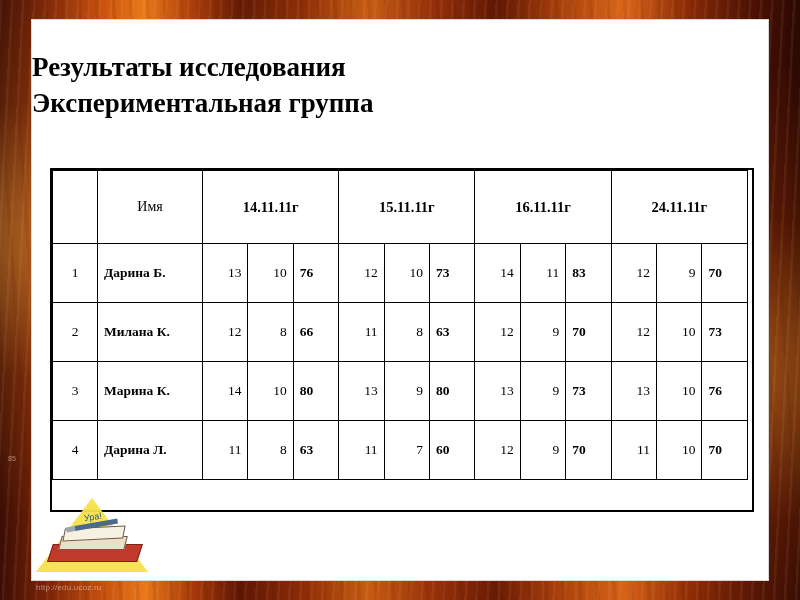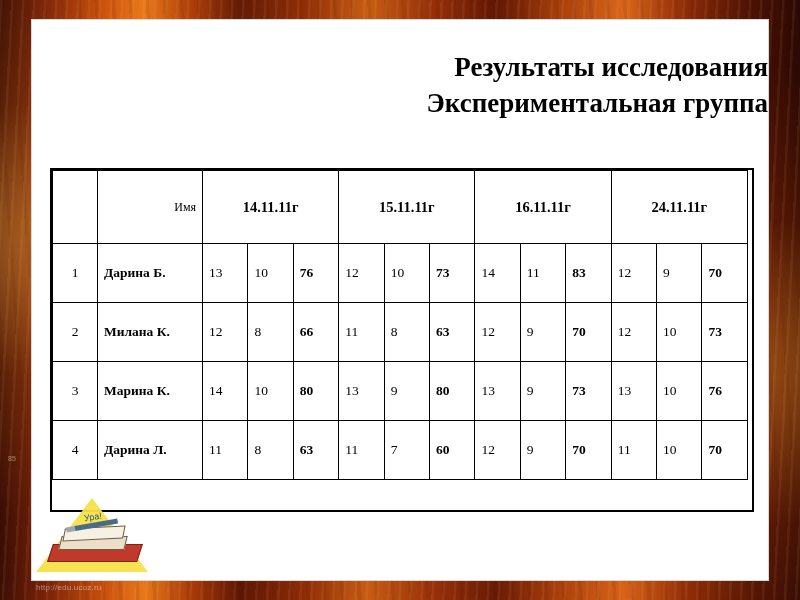--- a/index.html
+++ b/index.html
@@ -53,21 +53,21 @@
     width: 736px;
     height: 560px;
     background: #ffffff;
     box-shadow: 0 0 0 1px #d8d8d8;
   }
   .slide-title {
     position: absolute;
     left: 0;
     top: 30px;
     width: 100%;
-    text-align: right;
+    text-align: left;
     font-family: "Liberation Serif", serif;
     font-weight: bold;
     font-size: 27px;
     line-height: 1.32;
     color: #000000;
     white-space: pre-line;
   }
   table.results {
     position: absolute;
     left: 20px;
@@ -85,23 +85,23 @@
     vertical-align: middle;
     font-size: 13.5px;
   }
   table.results tr.head-dates td {
     height: 62px;
     text-align: center;
     font-weight: bold;
     font-size: 14.5px;
   }
   table.results tr.head-dates td.c-name {
-    text-align: right;
+    text-align: center;
     font-weight: normal;
-    font-size: 12px;
+    font-size: 14px;
   }
   table.results tr.head-sub td {
     height: 52px;
     font-size: 11.5px;
     text-align: left;
   }
   table.results tr.data-row td {
     height: 48px;
   }
   td.c-num {
@@ -109,21 +109,21 @@
     text-align: center;
     font-size: 13.5px;
   }
   td.c-name {
     width: 92px;
     font-weight: bold;
     font-size: 14px;
   }
   td.c-v {
     width: 41px;
-    text-align: left;
+    text-align: right;
   }
   td.c-p {
     width: 38px;
     text-align: left;
     font-weight: bold;
   }
   
   .table-frame {
     position: absolute;
     left: 18px;

